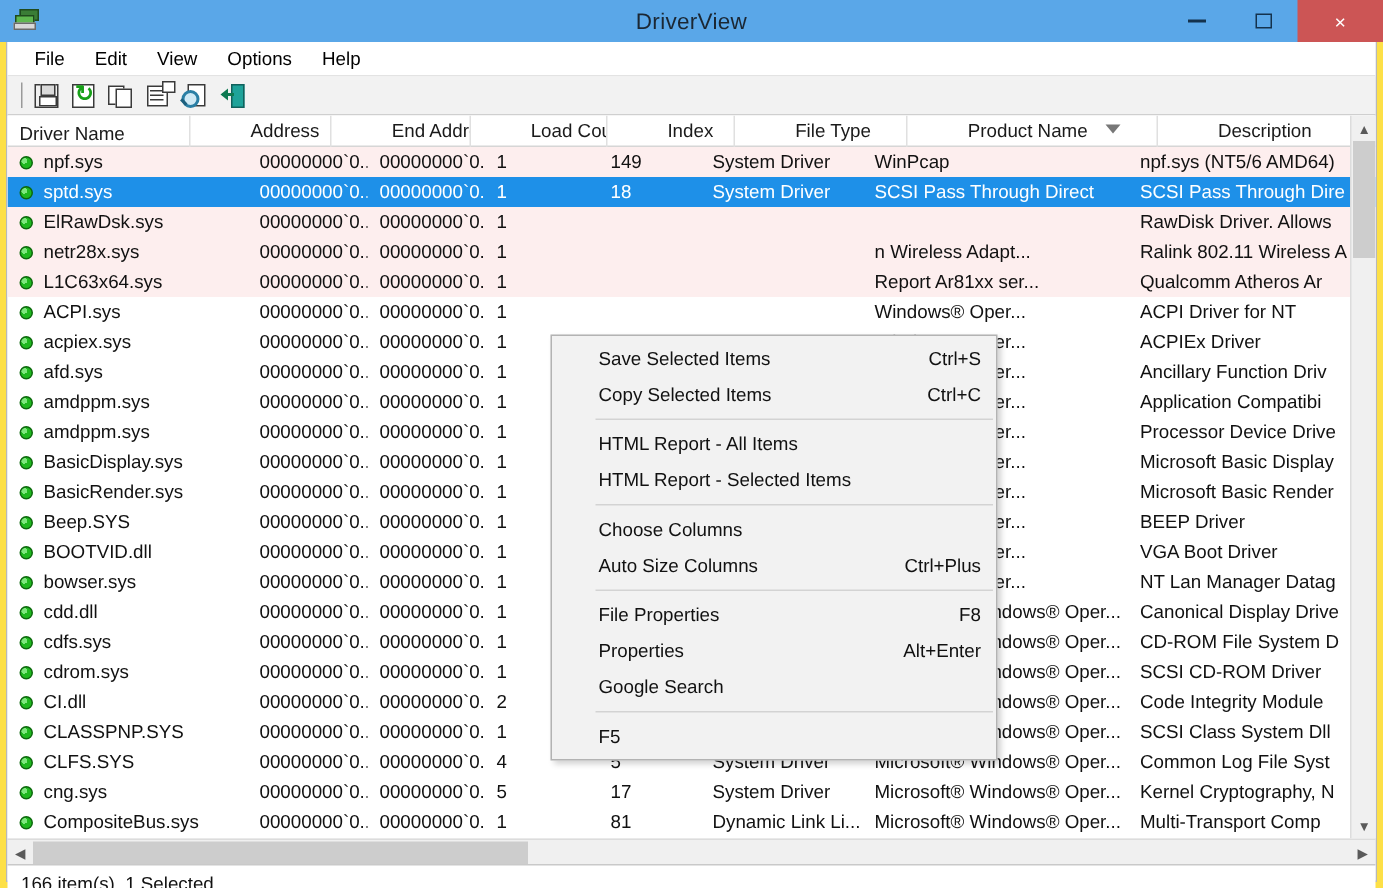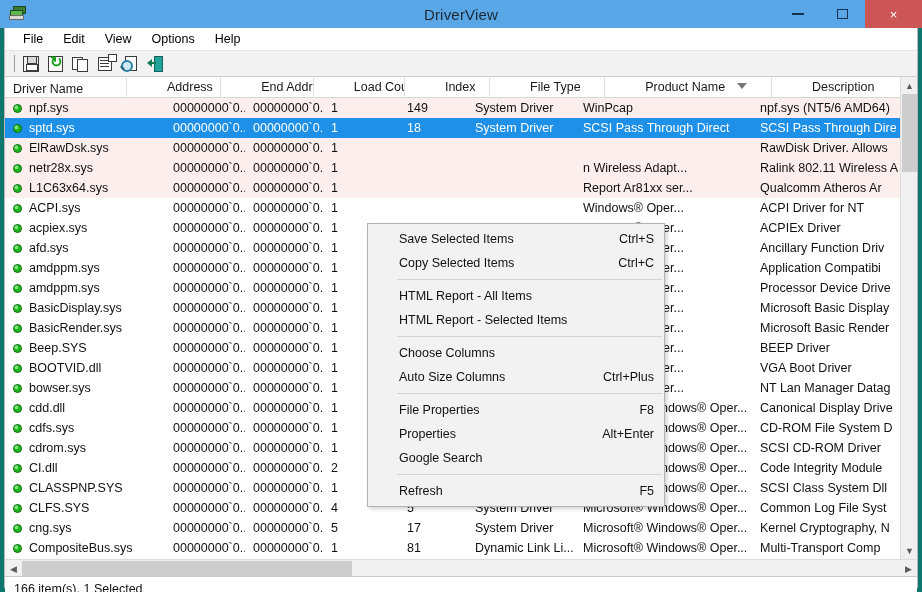--- a/index.html
+++ b/index.html
@@ -6,21 +6,21 @@
   html, body {
     margin: 0; padding: 0;
     width: 922px; height: 592px;
     overflow: hidden;
     background: #ffffff;
     font-family: "Liberation Sans", sans-serif;
   }
   #app {
     position: relative;
     width: 922px; height: 592px;
-    background: #0f766e;
+    background: #fde047;
     padding: 0;
   }
 
   
   .titlebar {
     position: relative;
     height: 28px;
     background: #5aa7e8;
     display: flex;
     align-items: center;
@@ -691,21 +691,20 @@
           <div class="ctxitem">
             <span class="lbl">Properties</span>
             <span class="acc">Alt+Enter</span>
           </div>
           <div class="ctxitem">
             <span class="lbl">Google Search</span>
             <span class="acc"></span>
           </div>
           <div class="ctxsep"></div>
           <div class="ctxitem">
-            <span class="lbl">Refresh</span>
             <span class="acc">F5</span>
           </div>
         </div>
 
       <div class="watermark">
         <span>S</span><span class="wm-o"></span><span>napFiles</span>
       </div>
     </div>
 
     <div class="hsb">

